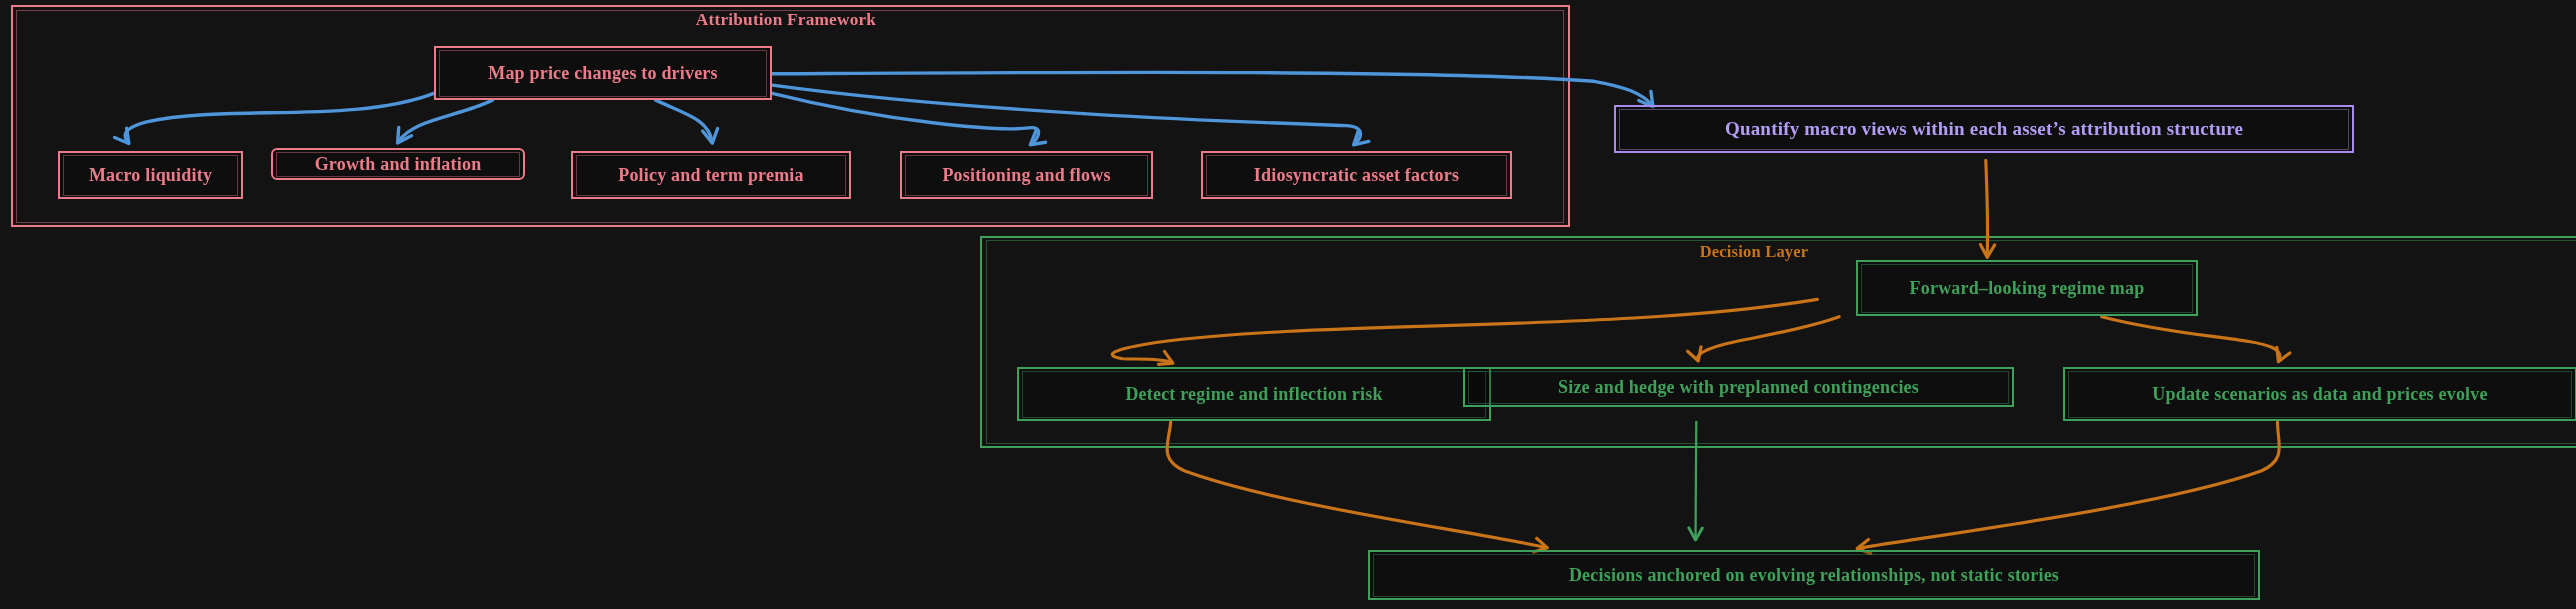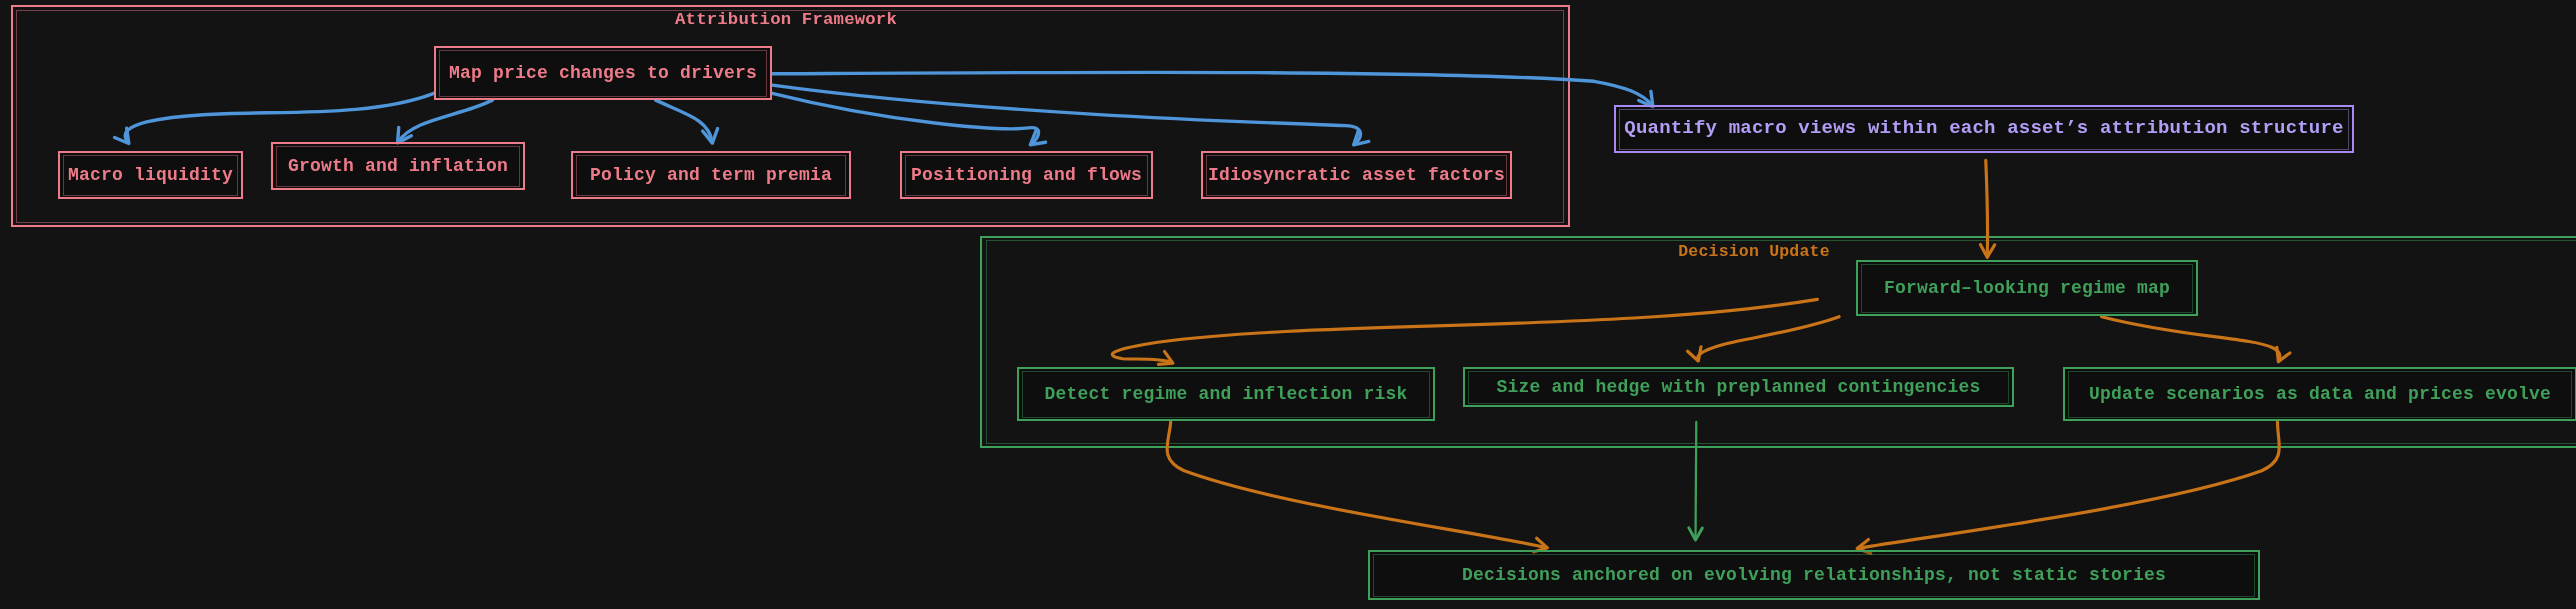--- a/index.html
+++ b/index.html
@@ -4,21 +4,21 @@
 <style>
   :root{
     --background:#131313; --pink:#ee7b89; --blue:#4f95d9;
     --purple-border:#a78bf2; --purple-text:#b39df5;
     --orange:#c97418; --green:#3fa05a;
   }
   html,body{margin:0;padding:0;background:var(--background,#131313);}
   .stage{
     position:relative;width:2576px;height:610px;overflow:hidden;
     background:var(--background,#131313);
-    font-family:Liberation Mono, monospace;
+    font-family:Liberation Serif, serif;
   }
   .frame{
     position:absolute;border:2.3px solid currentColor;box-sizing:border-box;
     background:transparent;
   }
   .frame::before{
     content:"";position:absolute;inset:2.3px 3.8px;border:1.2px solid currentColor;
     opacity:.45;pointer-events:none;
   }
   .frame-title{
@@ -52,21 +52,21 @@
 </style>
 </head>
 <body>
 
 <div class="stage">
 
   <div class="frame pink" style="left:10.5px;top:5.3px;width:1559px;height:222px;"></div>
   <div class="frame-title pink" style="left:786px;top:9.8px;font-size:17.3px;">Attribution Framework</div>
 
   <div class="frame green" style="left:938px;top:236px;width:1618px;height:212px;"></div>
-  <div class="frame-title orange" style="left:1754px;top:242px;font-size:16.5px;">Decision Update</div>
+  <div class="frame-title orange" style="left:1754px;top:242px;font-size:16.5px;">Decision Layer</div>
 
   <svg class="wires" width="2576" height="610" viewBox="0 0 3426 811">
     <defs>
       <marker id="ab" viewBox="0 0 12 12" refX="9" refY="6" markerWidth="6" markerHeight="6" orient="auto" markerUnits="strokeWidth">
         <path class="mk-blue" d="M2,1.5 L10,6 L2,10.5"></path>
       </marker>
       <marker id="ao" viewBox="0 0 12 12" refX="9" refY="6" markerWidth="6" markerHeight="6" orient="auto" markerUnits="strokeWidth">
         <path class="mk-orange" d="M2,1.5 L10,6 L2,10.5"></path>
       </marker>
       <marker id="ag" viewBox="0 0 12 12" refX="9" refY="6" markerWidth="8" markerHeight="8" orient="auto" markerUnits="strokeWidth">
@@ -89,41 +89,41 @@
     <path class="w-orange" marker-end="url(#ao)" d="M3029,561 C3029,590 3042,610 3008,626 C2880,672 2600,708 2472,729"></path>
     <path class="w-green" marker-end="url(#ag)" d="M2256,561 L2255,716"></path>
   </svg>
 
   <div class="node pink" style="left:434px;top:46px;width:338px;height:54px;">
     <span>Map price changes to drivers</span>
   </div>
   <div class="node pink" style="left:58px;top:151px;width:185px;height:48px;">
     <span>Macro liquidity</span>
   </div>
-  <div class="node pink" style="left:271px;top:142px;width:254px;height:48px;">
+  <div class="node pink" style="left:271px;top:148px;width:254px;height:32px;border-radius:6px;">
     <span>Growth and inflation</span>
   </div>
   <div class="node pink" style="left:571px;top:151px;width:280px;height:48px;">
     <span>Policy and term premia</span>
   </div>
   <div class="node pink" style="left:1201px;top:151px;width:311px;height:48px;">
     <span>Idiosyncratic asset factors</span>
   </div>
   <div class="node pink" style="left:900px;top:151px;width:253px;height:48px;">
     <span>Positioning and flows</span>
   </div>
 
   <div class="node quantify" style="left:1614px;top:105px;width:740px;height:48px;font-size:19px;">
     <span>Quantify macro views within each asset’s attribution structure</span>
   </div>
 
   <div class="node green" style="left:1814px;top:260px;width:342px;height:56px;">
     <span>Forward–looking regime map</span>
   </div>
-  <div class="node green" style="left:975px;top:367px;width:418px;height:54px;">
+  <div class="node green" style="left:975px;top:367px;width:474px;height:54px;">
     <span>Detect regime and inflection risk</span>
   </div>
   <div class="node green" style="left:1421px;top:367px;width:551px;height:40px;">
     <span>Size and hedge with preplanned contingencies</span>
   </div>
   <div class="node green" style="left:2021px;top:367px;width:514px;height:54px;">
     <span>Update scenarios as data and prices evolve</span>
   </div>
 
   <div class="node green" style="left:1326px;top:550px;width:892px;height:50px;font-size:18px;">

